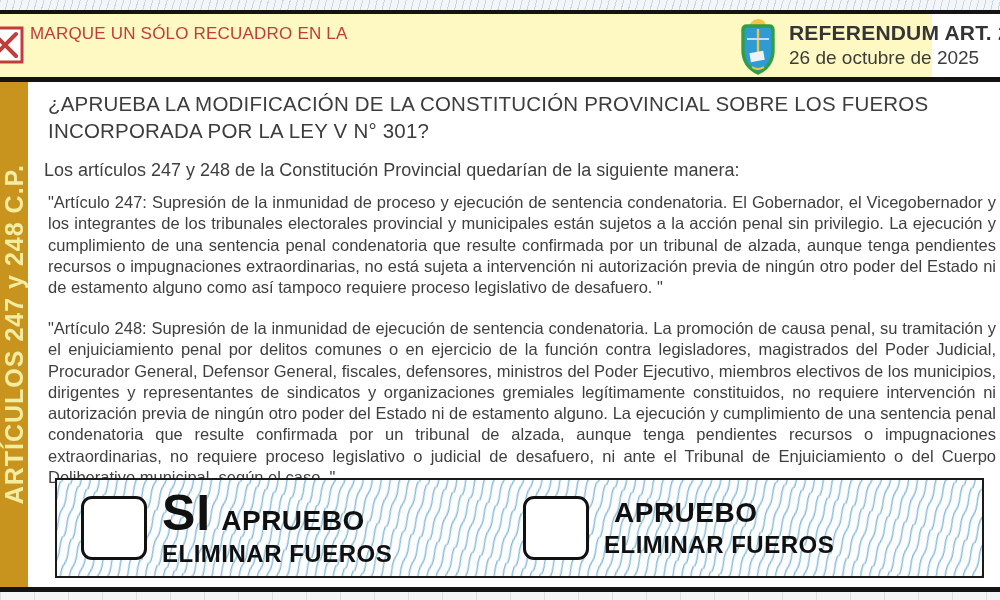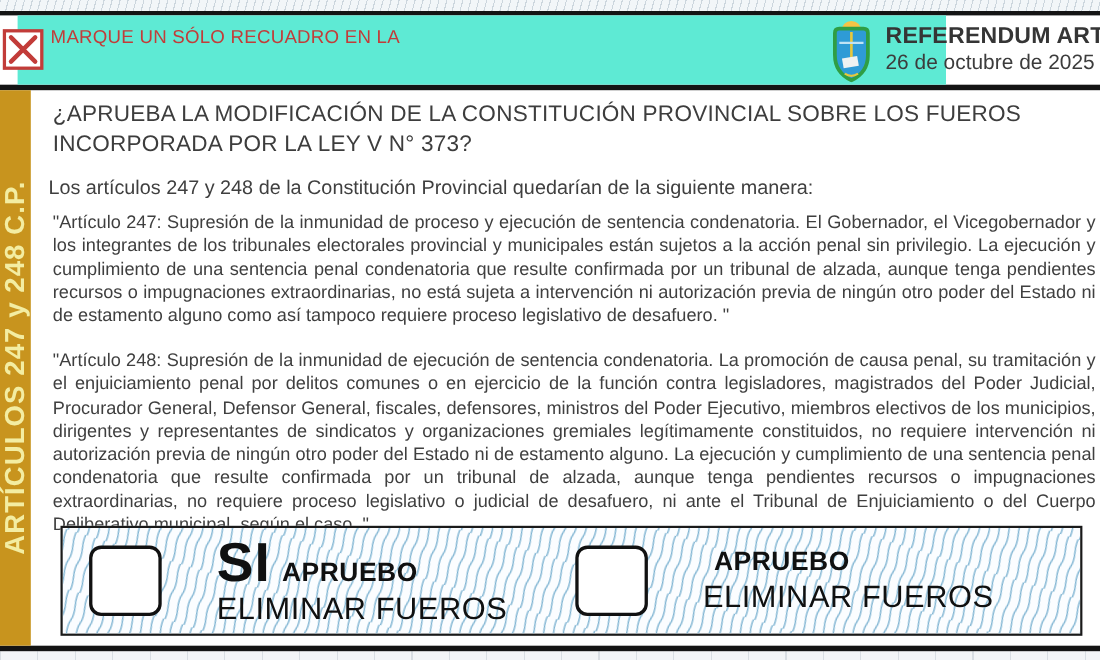--- a/index.html
+++ b/index.html
@@ -17,21 +17,21 @@
   .strip-bottom{
     position:absolute;left:0;top:592px;width:1000px;height:8px;
     background:repeating-linear-gradient(90deg,#d9dee3 0 1px,#f3f5f7 1px 34px);
   }
   
   .bar{position:absolute;left:0;width:1000px;background:#141414;}
   .bar-top{top:10px;height:4px;}
   .bar-mid{top:77px;height:5px;}
   .bar-bottom{top:587px;height:5px;}
   
-  .header{position:absolute;left:16px;top:14px;width:844px;height:63px;background:#5eead4;}
+  .header{position:absolute;left:0;top:14px;width:932px;height:63px;background:#fef9c3;}
   .mark-icon{position:absolute;left:-14px;top:12px;width:38px;height:38px;}
   .instructions{
     position:absolute;left:30px;top:9px;
     color:#c23c39;font-size:17px;line-height:21px;letter-spacing:.2px;
   }
   .logo{position:absolute;left:736px;top:3px;width:44px;height:58px;}
   .title-block{position:absolute;left:789px;top:7px;white-space:nowrap;}
   .ref-title{font-size:21px;font-weight:700;color:#353535;letter-spacing:.2px;}
   .ref-date{font-size:19px;color:#3c3c3c;margin-top:2px;}
   
@@ -54,32 +54,32 @@
     font-size:16.5px;line-height:21.3px;text-align:justify;
   }
   .art-247{top:192px;}
   .art-248{top:318px;}
   
   .options-box{
     position:absolute;left:55px;top:478px;width:929px;height:100px;
     border:2px solid #1a1a1a;background:#fbfdff;box-sizing:border-box;
   }
   .options-box svg.waves{position:absolute;left:0;top:0;width:100%;height:100%;}
-  .opt{position:absolute;top:50%;transform:translateY(-50%);display:flex;align-items:center;gap:35px;}
+  .opt{position:absolute;top:50%;transform:translateY(-50%);display:flex;align-items:center;}
   .opt-yes{left:24px;}
   .opt-no{left:466px;}
   .checkbox{
     width:60px;height:58px;background:#ffffff;border:3px solid #111;border-radius:11px;
     flex:0 0 auto;
   }
   .opt-text{margin-left:15px;color:#101010;}
   .opt-row1{display:flex;align-items:baseline;}
   .opt-word{font-size:50px;font-weight:700;letter-spacing:1px;line-height:1;}
-  .opt-sub{font-size:24px;font-weight:700;margin-left:10px;letter-spacing:.5px;}
-  .opt-line2{font-size:28px;font-weight:400;letter-spacing:.5px;margin-top:2px;}
+  .opt-sub{font-size:28px;font-weight:700;margin-left:10px;letter-spacing:.5px;}
+  .opt-line2{font-size:24px;font-weight:700;letter-spacing:.5px;margin-top:2px;}
 </style>
 </head>
 <body>
 
 <div class="strip-top"></div>
 <div class="strip-bottom"></div>
 
 <div class="bar bar-top"></div>
 <div class="bar bar-mid"></div>
 <div class="bar bar-bottom"></div>
@@ -103,21 +103,21 @@
   <div class="title-block">
     <div class="ref-title">REFERENDUM ART. 271 C</div>
     <div class="ref-date">26 de octubre de 2025</div>
   </div>
 </div>
 
 <div class="gold-band">
   <span>ARTÍCULOS 247 y 248 C.P.</span>
 </div>
 
-<div class="question">¿APRUEBA LA MODIFICACIÓN DE LA CONSTITUCIÓN PROVINCIAL SOBRE LOS FUEROS INCORPORADA POR LA LEY V N° 373?</div>
+<div class="question">¿APRUEBA LA MODIFICACIÓN DE LA CONSTITUCIÓN PROVINCIAL SOBRE LOS FUEROS INCORPORADA POR LA LEY V N° 301?</div>
 <div class="intro">Los artículos 247 y 248 de la Constitución Provincial quedarían de la siguiente manera:</div>
 <div class="article art-247">"Artículo 247: Supresión de la inmunidad de proceso y ejecución de sentencia condenatoria. El Gobernador, el Vicegobernador y los integrantes de los tribunales electorales provincial y municipales están sujetos a la acción penal sin privilegio. La ejecución y cumplimiento de una sentencia penal condenatoria que resulte confirmada por un tribunal de alzada, aunque tenga pendientes recursos o impugnaciones extraordinarias, no está sujeta a intervención ni autorización previa de ningún otro poder del Estado ni de estamento alguno como así tampoco requiere proceso legislativo de desafuero. "</div>
 <div class="article art-248">"Artículo 248: Supresión de la inmunidad de ejecución de sentencia condenatoria. La promoción de causa penal, su tramitación y el enjuiciamiento penal por delitos comunes o en ejercicio de la función contra legisladores, magistrados del Poder Judicial, Procurador General, Defensor General, fiscales, defensores, ministros del Poder Ejecutivo, miembros electivos de los municipios, dirigentes y representantes de sindicatos y organizaciones gremiales legítimamente constituidos, no requiere intervención ni autorización previa de ningún otro poder del Estado ni de estamento alguno. La ejecución y cumplimiento de una sentencia penal condenatoria que resulte confirmada por un tribunal de alzada, aunque tenga pendientes recursos o impugnaciones extraordinarias, no requiere proceso legislativo o judicial de desafuero, ni ante el Tribunal de Enjuiciamiento o del Cuerpo Deliberativo municipal, según el caso. "</div>
 
 <div class="options-box">
   <svg class="waves" xmlns="http://www.w3.org/2000/svg">
     <defs>
       <pattern id="wavepat" width="9" height="52" patternUnits="userSpaceOnUse" patternTransform="rotate(17)">
         <path d="M4.5,-2 C1,8 8,16 4.5,26 C1,36 8,44 4.5,54" fill="none" stroke-width="1.3" stroke="#7FB4D2"></path>
       </pattern>

